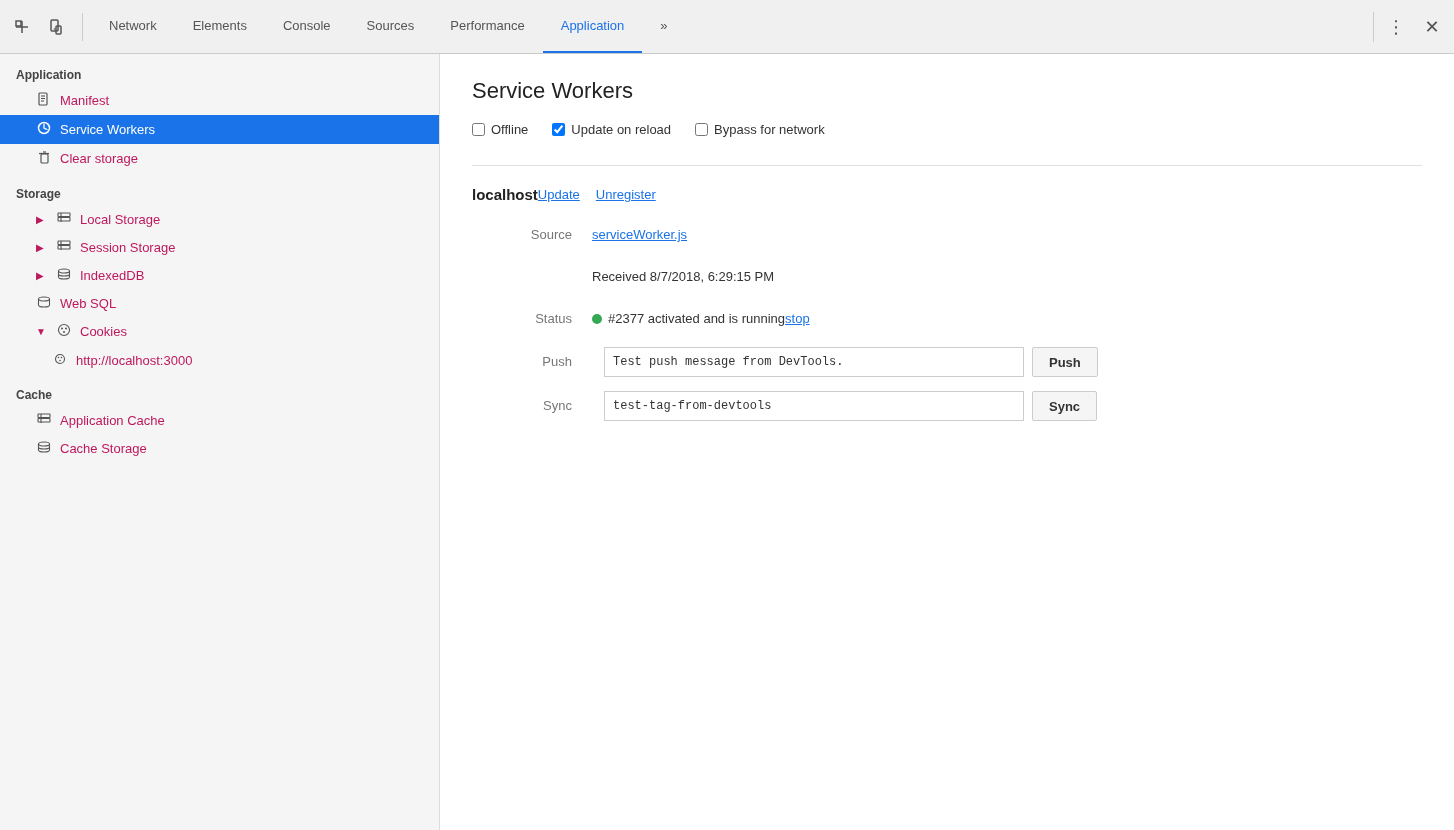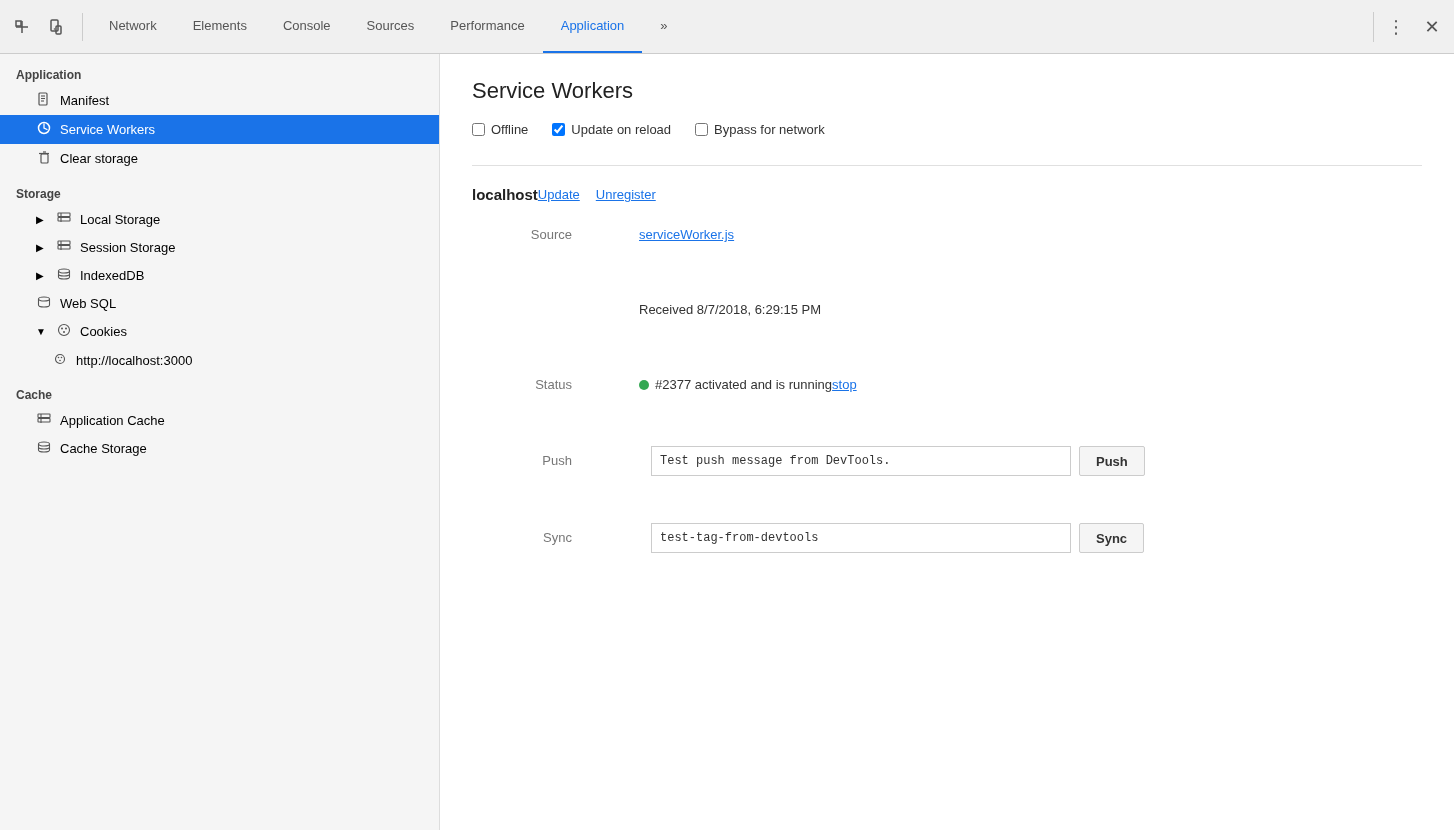--- a/index.html
+++ b/index.html
@@ -96,21 +96,21 @@
       background: #f5f5f5;
       border-right: 1px solid #ddd;
       overflow-y: auto;
       flex-shrink: 0;
     }
     .sidebar-item {
       display: flex;
       align-items: center;
       padding: 6px 16px 6px 28px;
       cursor: pointer;
-      color: #000000;
+      color: #be185d;
       font-size: 13px;
       gap: 8px;
     }
     .sidebar-item.active {
       background: #1a73e8;
       color: #fff;
     }
     .sidebar-item .item-icon {
       font-size: 14px;
       width: 16px;
@@ -450,21 +450,21 @@
 
       <div class="sw-entry">
         <div class="sw-entry-header">
           <span class="sw-hostname">localhost</span>
           <div class="sw-actions">
             <span class="sw-action-link">Update</span>
             <span class="sw-action-link">Unregister</span>
           </div>
         </div>
 
-        <div style="display:grid; grid-template-columns: 120px 1fr; row-gap: 14px; column-gap: 0; gap: 47px;">
+        <div style="display:grid; grid-template-columns: 120px 1fr; row-gap: 14px; column-gap: 0;">
 
           <div style="text-align:right; padding-right:20px; color:#777; line-height:28px;">Source</div>
           <div style="line-height:28px;">
             <a style="color:#1a73e8;text-decoration:underline;cursor:pointer;">serviceWorker.js</a>
           </div>
 
           <div style="text-align:right; padding-right:20px; color:#777; line-height:28px;"></div>
           <div style="line-height:28px;">Received 8/7/2018, 6:29:15 PM</div>
 
           <div style="text-align:right; padding-right:20px; color:#777; line-height:28px;">Status</div>

